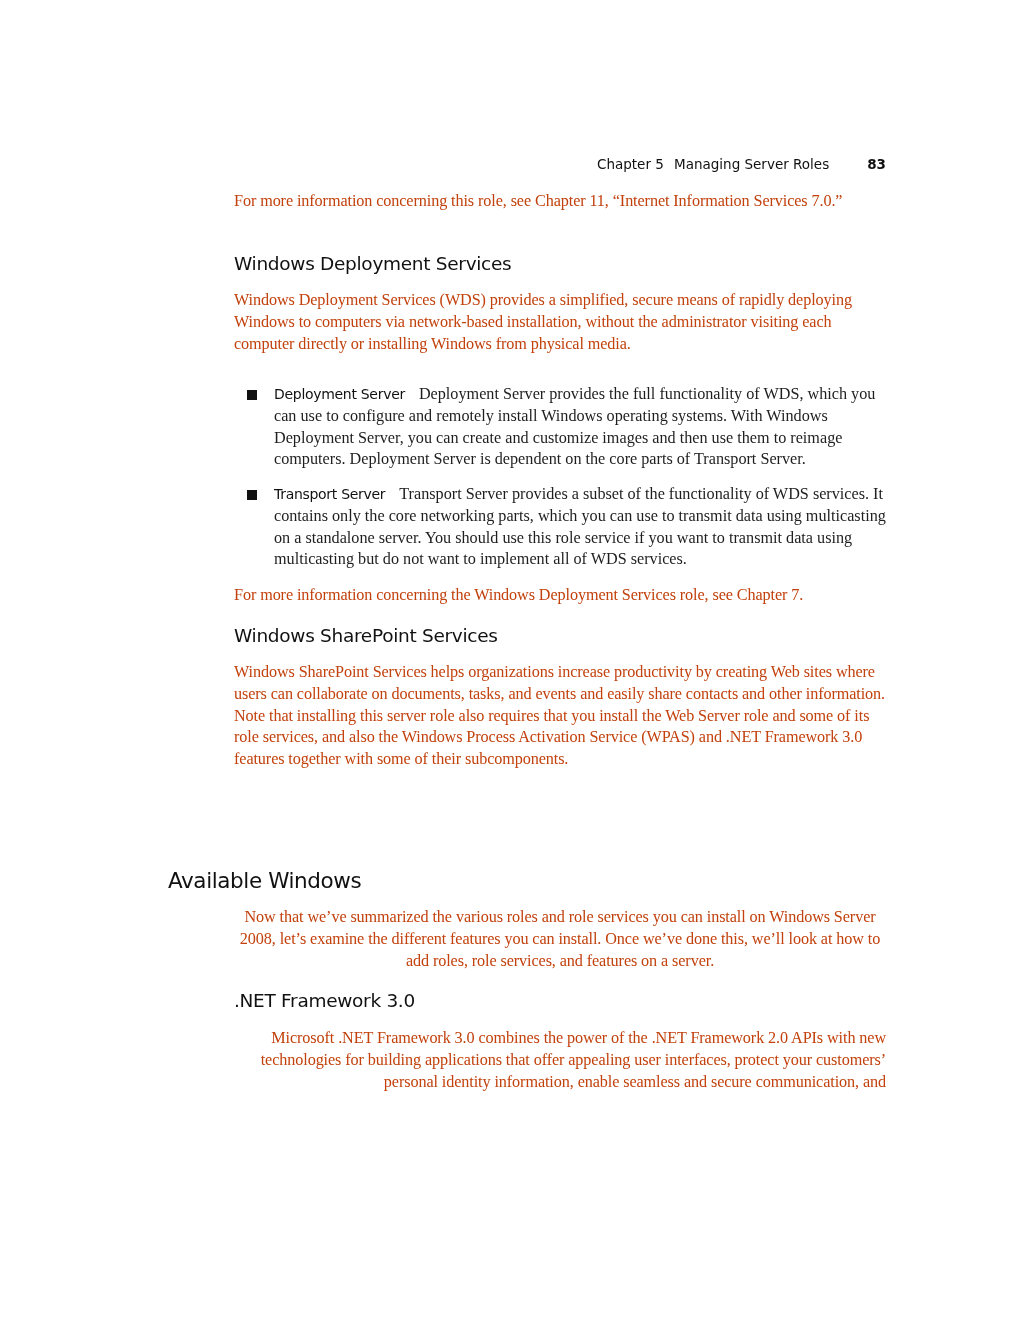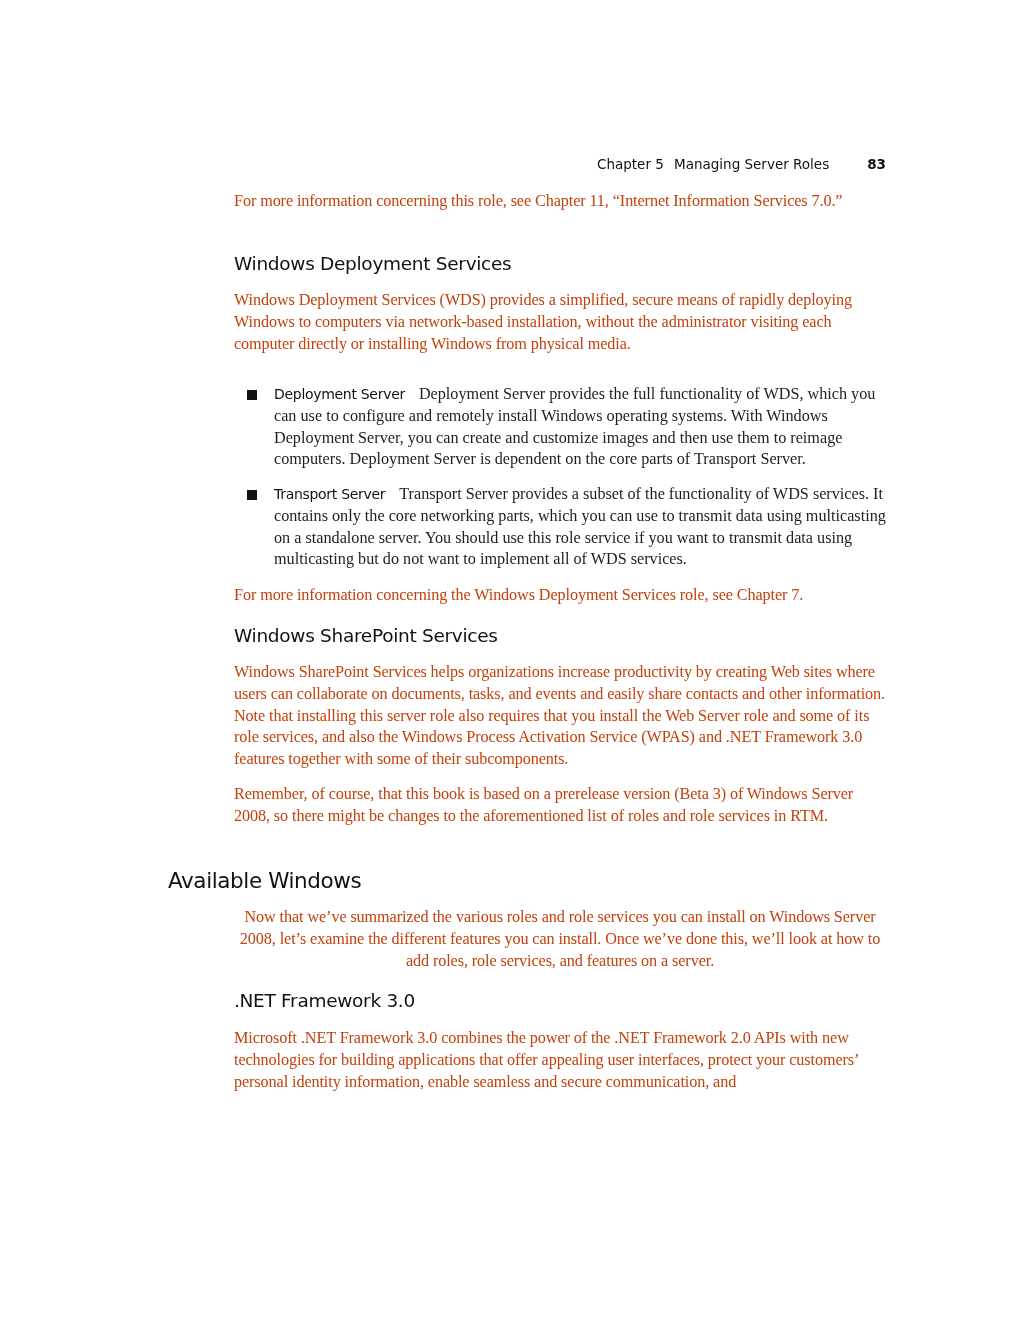--- a/index.html
+++ b/index.html
@@ -67,23 +67,22 @@
       <span class="term">Transport Server</span><span>Transport Server provides a subset of the functionality of WDS services. It contains only the core networking parts, which you can use to transmit data using multicasting on a standalone server. You should use this role service if you want to transmit data using multicasting but do not want to implement all of WDS services.</span>
     </div>
   </div>
 
   <div class="body-text" style="top:585px;">For more information concerning the Windows Deployment Services role, see Chapter 7.</div>
 
   <div class="h2" style="top:625px;text-align:right;">Windows SharePoint Services</div>
 
   <div class="body-text" style="top:662px;">Windows SharePoint Services helps organizations increase productivity by creating Web sites where users can collaborate on documents, tasks, and events and easily share contacts and other information. Note that installing this server role also requires that you install the Web Server role and some of its role services, and also the Windows Process Activation Service (WPAS) and .NET Framework 3.0 features together with some of their subcomponents.</div>
 
-  <div class="body-text" style="top:784px;">Remember, of course, that this book is based on a prerelease version (Beta 3) of Windows Server 2008, so there might be changes to the aforementioned list of roles and role services in RTM.</div>
 
   <div class="h1" style="top:868px;">Available Windows</div>
 
   <div class="body-text" style="top:907px;text-align:center;">Now that we’ve summarized the various roles and role services you can install on Windows Server 2008, let’s examine the different features you can install. Once we’ve done this, we’ll look at how to add roles, role services, and features on a server.</div>
 
   <div class="h2" style="top:990px;">.NET Framework 3.0</div>
 
-  <div class="body-text" style="top:1028px;">Microsoft .NET Framework 3.0 combines the power of the .NET Framework 2.0 APIs with new technologies for building applications that offer appealing user interfaces, protect your customers’ personal identity information, enable seamless and secure communication, and</div>
+  <div class="body-text" style="top:1028px;text-align:right;">Microsoft .NET Framework 3.0 combines the power of the .NET Framework 2.0 APIs with new technologies for building applications that offer appealing user interfaces, protect your customers’ personal identity information, enable seamless and secure communication, and</div>
 
 </div>
 
 </body></html>

